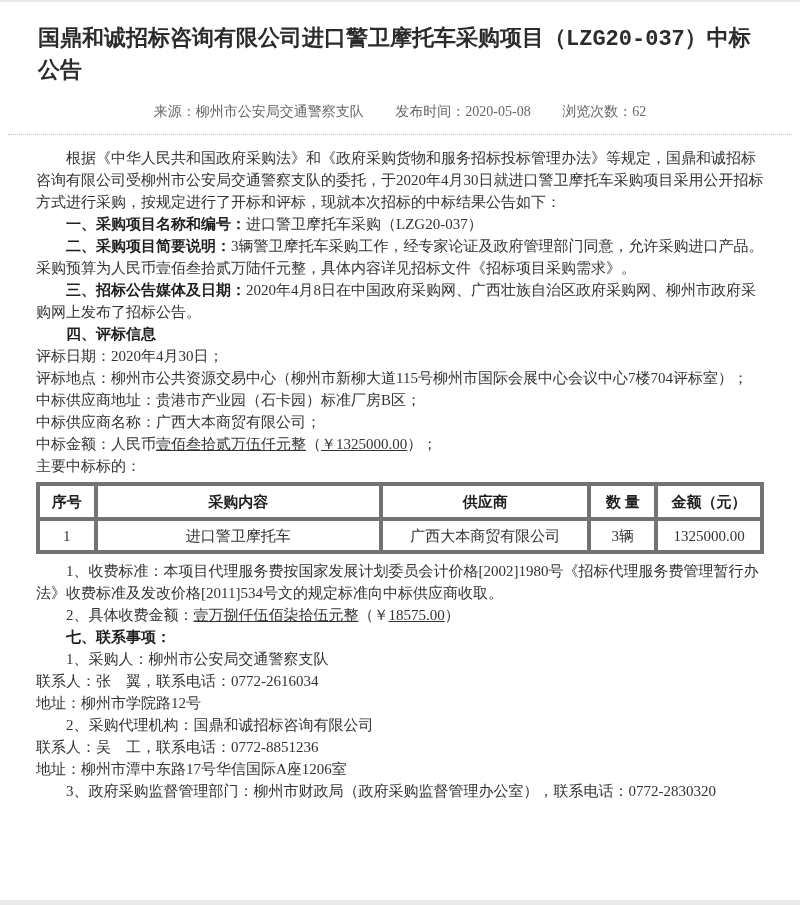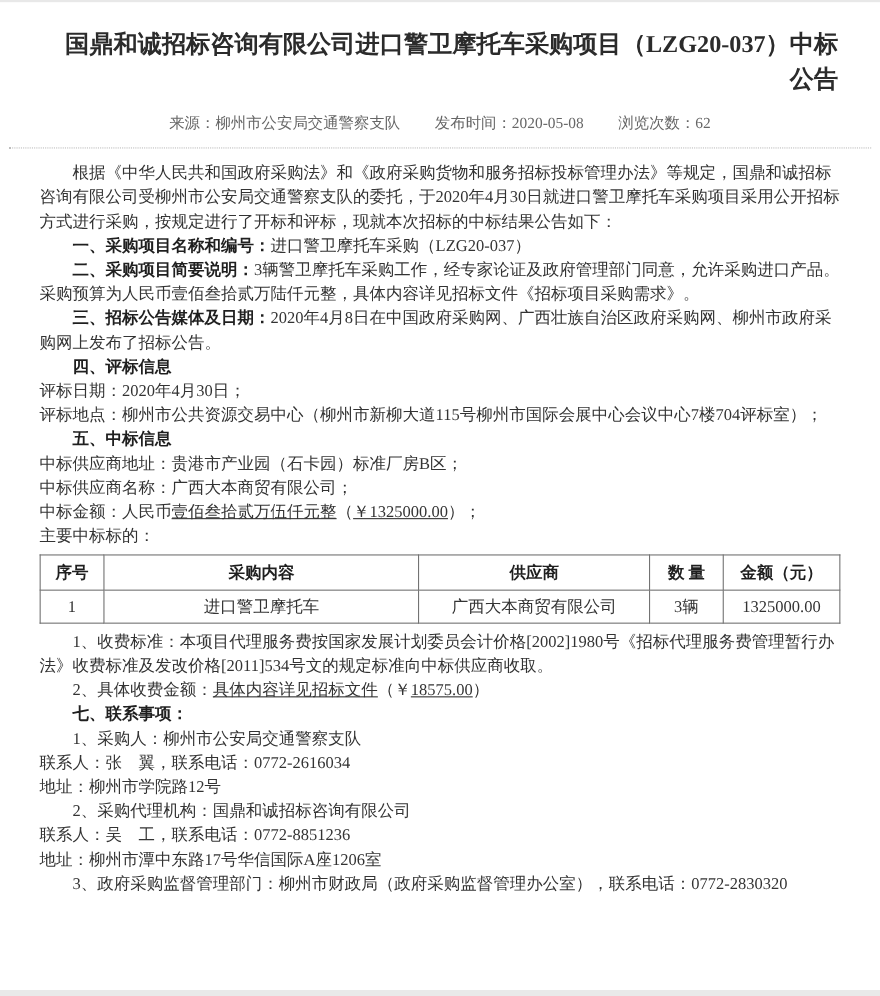--- a/index.html
+++ b/index.html
@@ -7,22 +7,22 @@
     width:800px;height:905px;
     background:#ffffff;
     font-family:"Liberation Serif","DejaVu Serif",serif;
     color:#333333;
     border-top:2px solid #e8e8e8;
     position:relative;
     overflow:hidden;
   }
   .page-title{
     margin:22px 38px 2px;
-    text-align:right;
-    font-family:Liberation Serif, serif;
+    text-align:left;
+    font-family:Liberation Mono, monospace;
     font-weight:bold;
     font-size:22px;
     line-height:32px;
     color:#2b2b2b;
   }
   .meta-bar{
     margin-top:15px;
     text-align:center;
     font-size:14px;
     color:#666666;
@@ -46,21 +46,21 @@
   .sub-item{margin-left:74px;}
   .u{text-decoration:underline;}
   b{color:#1f1f1f;}
   table.award-table{
     border-collapse:collapse;
     width:728px;
     margin:5px 0 6px 0;
     font-size:15px;
   }
   table.award-table th, table.award-table td{
-    border:1px solid #737373;
+    border:4px solid #737373;
     text-align:center;
     padding:0 2px;
   }
   table.award-table th{height:31px;font-weight:bold;color:#1f1f1f;}
   table.award-table td{height:29px;}
   .bottom-strip{
     position:absolute;
     left:0;bottom:0;
     width:800px;height:7px;
     background:#e9e9e9;
@@ -85,21 +85,20 @@
   <p class="ti"><b>一、采购项目名称和编号：</b><span>进口警卫摩托车采购（LZG20-037）</span></p>
 
   <p class="ti"><b>二、采购项目简要说明：</b><span>3辆警卫摩托车采购工作，经专家论证及政府管理部门同意，允许采购进口产品。采购预算为人民币壹佰叁拾贰万陆仟元整，具体内容详见招标文件《招标项目采购需求》。</span></p>
 
   <p class="ti"><b>三、招标公告媒体及日期：</b><span>2020年4月8日在中国政府采购网、广西壮族自治区政府采购网、柳州市政府采购网上发布了招标公告。</span></p>
 
   <p class="heading">四、评标信息</p>
   <p class="flush">评标日期：2020年4月30日；</p>
   <p class="flush">评标地点：柳州市公共资源交易中心（柳州市新柳大道115号柳州市国际会展中心会议中心7楼704评标室）；</p>
 
-  <p class="heading">五、中标信息</p>
   <p class="flush">中标供应商地址：贵港市产业园（石卡园）标准厂房B区；</p>
   <p class="flush">中标供应商名称：广西大本商贸有限公司；</p>
   <p class="flush"><span>中标金额：人民币</span><span class="u">壹佰叁拾贰万伍仟元整</span><span>（</span><span class="u">￥1325000.00</span><span>）；</span></p>
   <p class="flush">主要中标标的：</p>
 
   <table class="award-table">
     <colgroup>
       <col style="width:58px">
         <col style="width:287px">
         <col style="width:210px">
@@ -118,21 +117,21 @@
       <td>1</td>
       <td>进口警卫摩托车</td>
       <td>广西大本商贸有限公司</td>
       <td>3辆</td>
       <td>1325000.00</td>
     </tr>
   </tbody>
     </table>
 
   <p class="ti">1、收费标准：本项目代理服务费按国家发展计划委员会计价格[2002]1980号《招标代理服务费管理暂行办法》收费标准及发改价格[2011]534号文的规定标准向中标供应商收取。</p>
-  <p class="ti"><span>2、具体收费金额：</span><span class="u">具体内容详见招标文件</span><span>（￥</span><span class="u">18575.00</span><span>）</span></p>
+  <p class="ti"><span>2、具体收费金额：</span><span class="u">壹万捌仟伍佰柒拾伍元整</span><span>（￥</span><span class="u">18575.00</span><span>）</span></p>
 
   <p class="heading">七、联系事项：</p>
   <p class="ti">1、采购人：柳州市公安局交通警察支队</p>
   <p class="flush sub-item">联系人：张　翼，联系电话：0772-2616034</p>
   <p class="flush sub-item">地址：柳州市学院路12号</p>
   <p class="ti">2、采购代理机构：国鼎和诚招标咨询有限公司</p>
   <p class="flush sub-item">联系人：吴　工，联系电话：0772-8851236</p>
   <p class="flush sub-item">地址：柳州市潭中东路17号华信国际A座1206室</p>
   <p class="ti">3、政府采购监督管理部门：柳州市财政局（政府采购监督管理办公室），联系电话：0772-2830320</p>
 </div>

